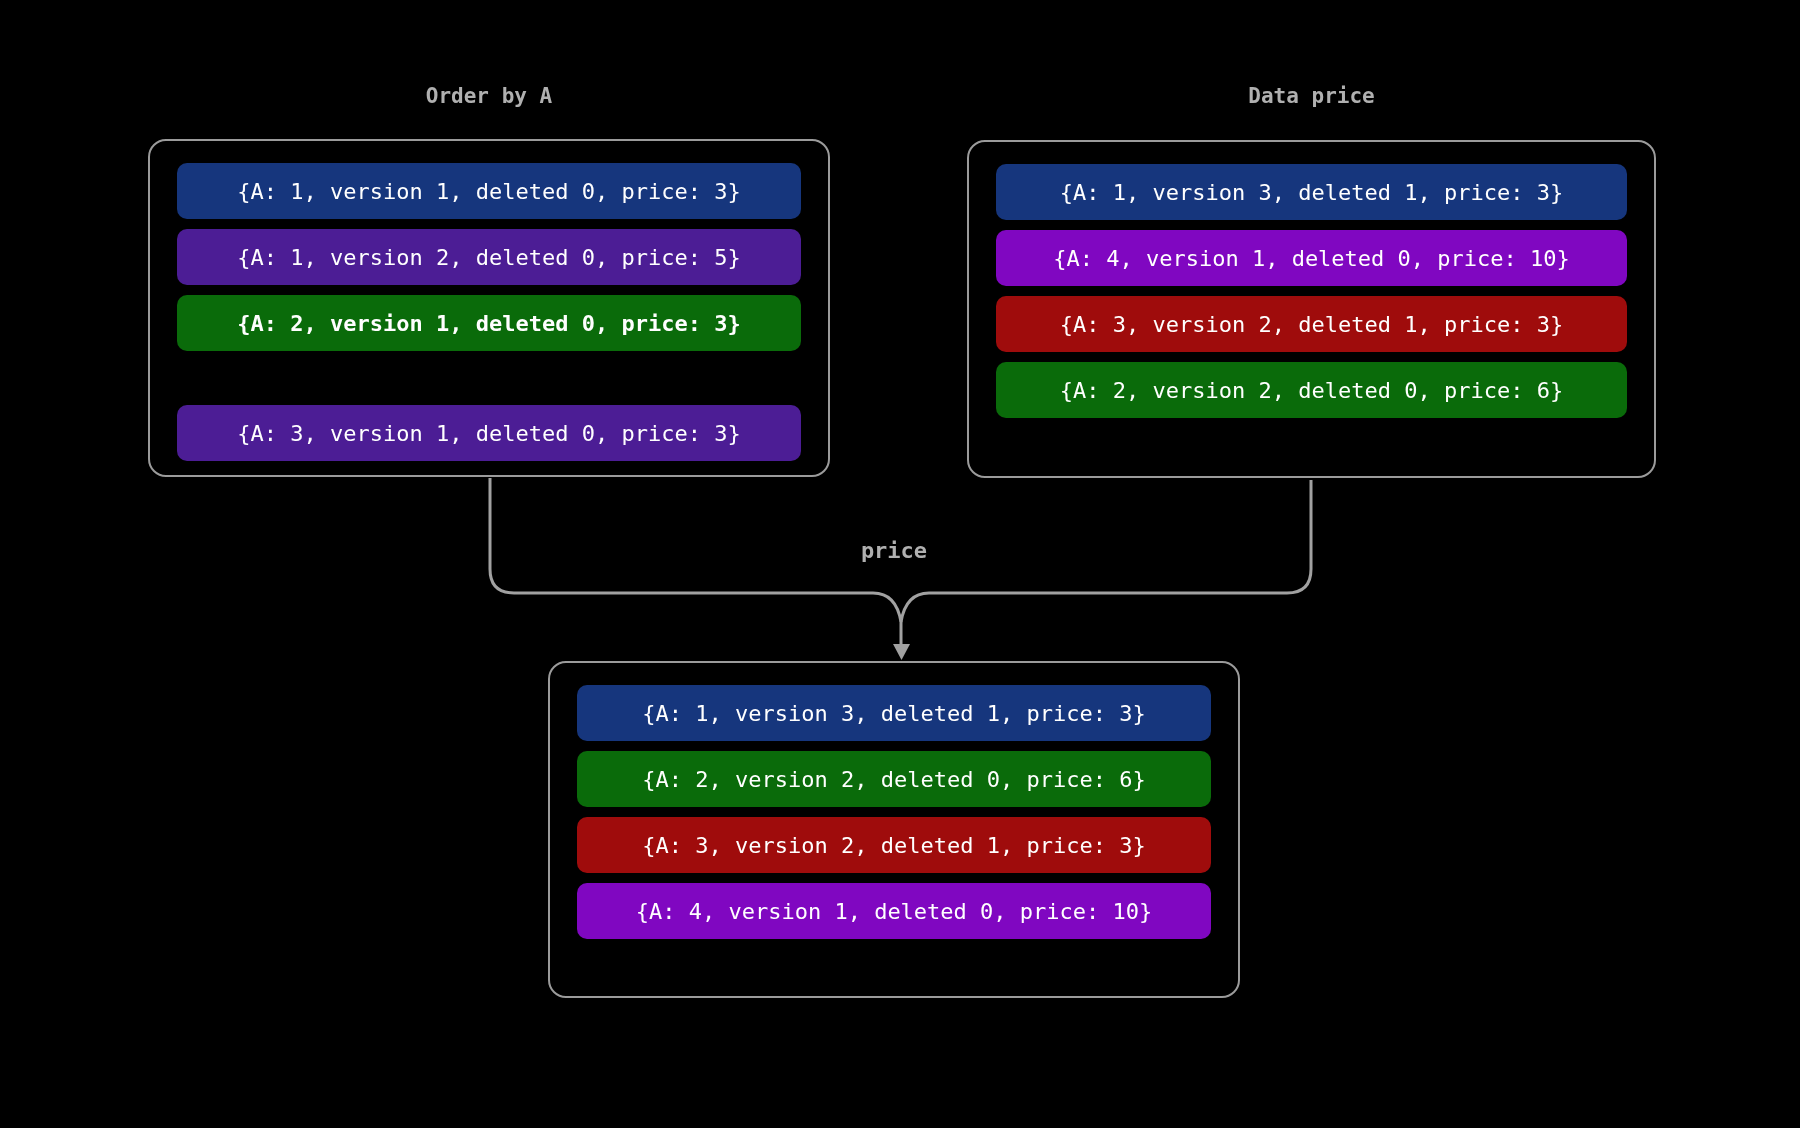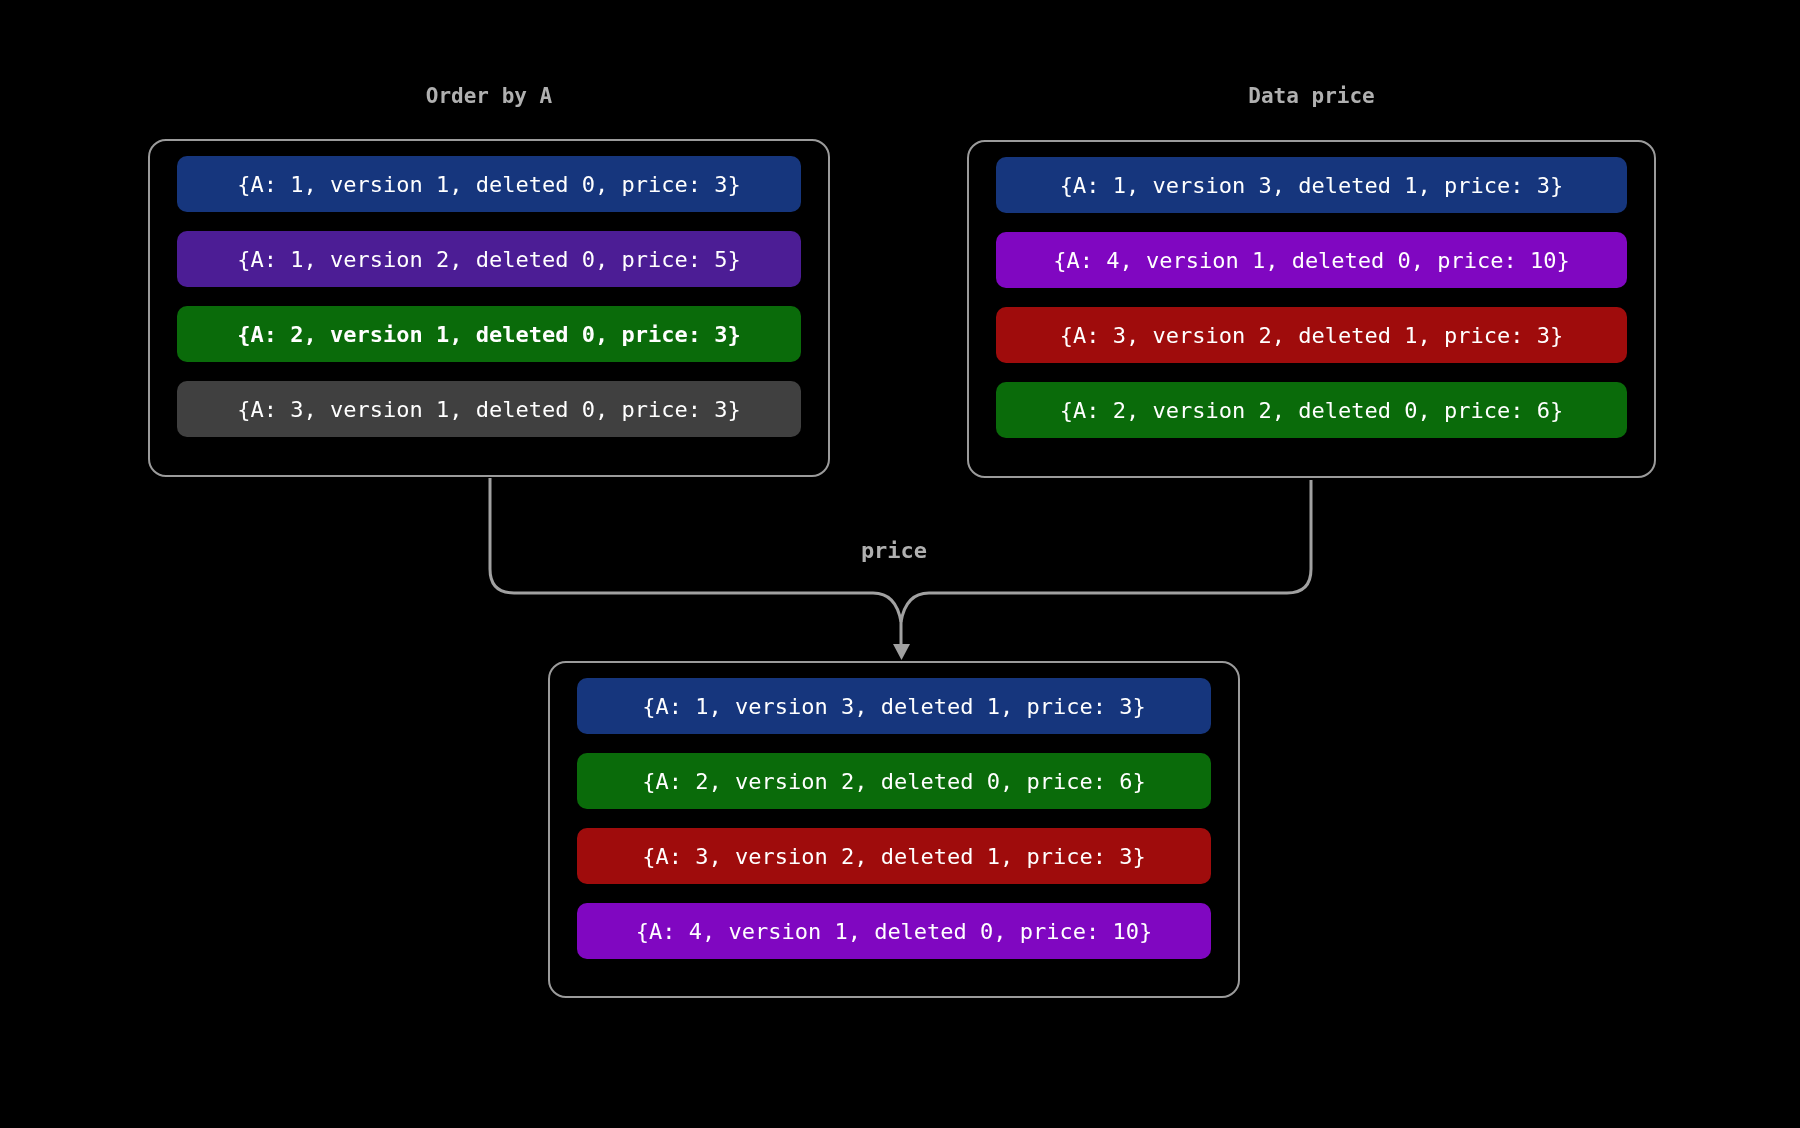--- a/index.html
+++ b/index.html
@@ -15,22 +15,22 @@
     font-family: "DejaVu Sans Mono", "Liberation Mono", monospace;
   }
   .panel {
     position: absolute;
     box-sizing: border-box;
     border: 2px solid #9b9b9b;
     border-radius: 18px;
     background: #000000;
     display: flex;
     flex-direction: column;
-    gap: 19px;
-    padding: 15px 27px;
+    gap: 10px;
+    padding: 22px 27px;
   }
   .row {
     flex: 0 0 56px;
     height: 56px;
     border-radius: 10px;
     display: flex;
     align-items: center;
     justify-content: center;
     color: #ffffff;
     font-size: 22px;
@@ -81,21 +81,21 @@
 <body>
 
 <div class="panel-title" id="left-title">Order by A</div>
 
 <div class="panel-title" id="right-title">Data price</div>
 
 <div class="panel" id="left-panel">
     <div class="row" style="background: rgb(22, 54, 125); color: rgb(255, 255, 255);">{A: 1, version 1, deleted 0, price: 3}</div>
     <div class="row" style="background: #4c1d95; color: rgb(255, 255, 255);">{A: 1, version 2, deleted 0, price: 5}</div>
     <div class="row" style="background: rgb(10, 107, 10); color: rgb(255, 255, 255); font-weight: bold;">{A: 2, version 1, deleted 0, price: 3}</div>
-    <div class="row" style="background: #404040; color: rgb(255, 255, 255);">{A: 3, version 1, deleted 0, price: 3}</div>
+    <div class="row" style="background: #4c1d95; color: rgb(255, 255, 255); margin-top: 44px;">{A: 3, version 1, deleted 0, price: 3}</div>
   </div>
 
 <div class="panel" id="right-panel">
     <div class="row" style="background: rgb(22, 54, 125); color: rgb(255, 255, 255);">{A: 1, version 3, deleted 1, price: 3}</div>
     <div class="row" style="background: rgb(128, 7, 193); color: rgb(255, 255, 255);">{A: 4, version 1, deleted 0, price: 10}</div>
     <div class="row" style="background: rgb(159, 12, 12); color: rgb(255, 255, 255);">{A: 3, version 2, deleted 1, price: 3}</div>
     <div class="row" style="background: rgb(10, 107, 10); color: rgb(255, 255, 255);">{A: 2, version 2, deleted 0, price: 6}</div>
   </div>
 
 <svg id="connector-svg" viewBox="0 0 1800 1128" xmlns="http://www.w3.org/2000/svg">

